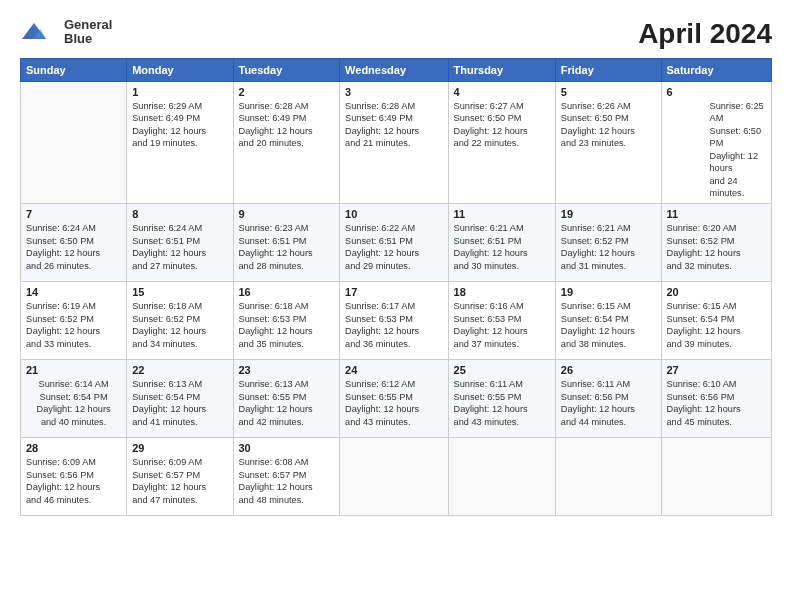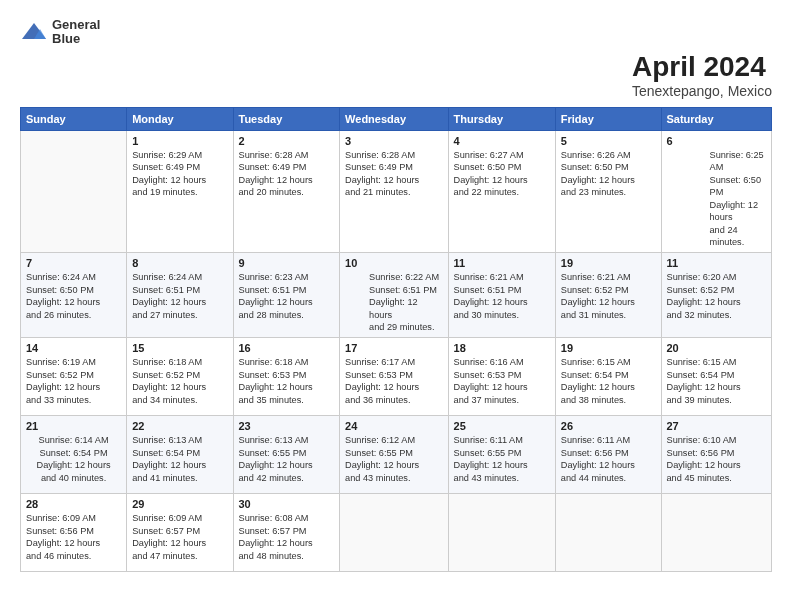--- a/index.html
+++ b/index.html
@@ -17,38 +17,37 @@
     }
     .header {
       display: flex;
       justify-content: space-between;
       align-items: flex-start;
       margin-bottom: 8px;
     }
     .logo {
       display: flex;
       align-items: center;
-      gap: 4px;
+      gap: 16px;
     }
     .logo-text {
       display: flex;
       flex-direction: column;
       font-size: 13px;
       font-weight: bold;
       line-height: 1.1;
       color: #333;
     }
     .logo-text span:first-child { color: #333; }
     .logo-icon {
       width: 28px;
       height: 22px;
     }
     .title-block {
-      text-align: left;
-      margin-top: 33px;
+      text-align: right;
     }
     .title-block h1 {
       font-size: 28px;
       font-weight: bold;
       color: #222;
     }
     .title-block h2 {
       font-size: 14px;
       font-weight: normal;
       color: #444;
@@ -107,21 +106,20 @@
         <polygon points="14,2 26,18 2,18" fill="#2255aa" opacity="0.85"></polygon>
         <polygon points="20,8 26,18 14,18" fill="#4488dd" opacity="0.7"></polygon>
       </svg>
       <div class="logo-text">
         <span>General</span>
         <span>Blue</span>
       </div>
     </div>
     <div class="title-block">
       <h1>April 2024</h1>
-      <h2>Tenextepango, Mexico</h2>
     </div>
   </div>
 
   <table>
     <thead>
       <tr>
       <th>Sunday</th>
           <th>Monday</th>
           <th>Tuesday</th>
           <th>Wednesday</th>
@@ -193,21 +191,21 @@
           </td>
           <td>
             <span class="day-num">9</span>
             <div class="day-info" style="white-space: pre-line;">Sunrise: 6:23 AM
 Sunset: 6:51 PM
 Daylight: 12 hours
 and 28 minutes.</div>
           </td>
           <td>
             <span class="day-num">10</span>
-            <div class="day-info" style="white-space: pre-line; margin-left: 24px;">Sunrise: 6:22 AM
+            <div class="day-info" style="white-space: pre-line;">Sunrise: 6:22 AM
 Sunset: 6:51 PM
 Daylight: 12 hours
 and 29 minutes.</div>
           </td>
           <td>
             <span class="day-num">11</span>
             <div class="day-info" style="white-space: pre-line;">Sunrise: 6:21 AM
 Sunset: 6:51 PM
 Daylight: 12 hours
 and 30 minutes.</div>

